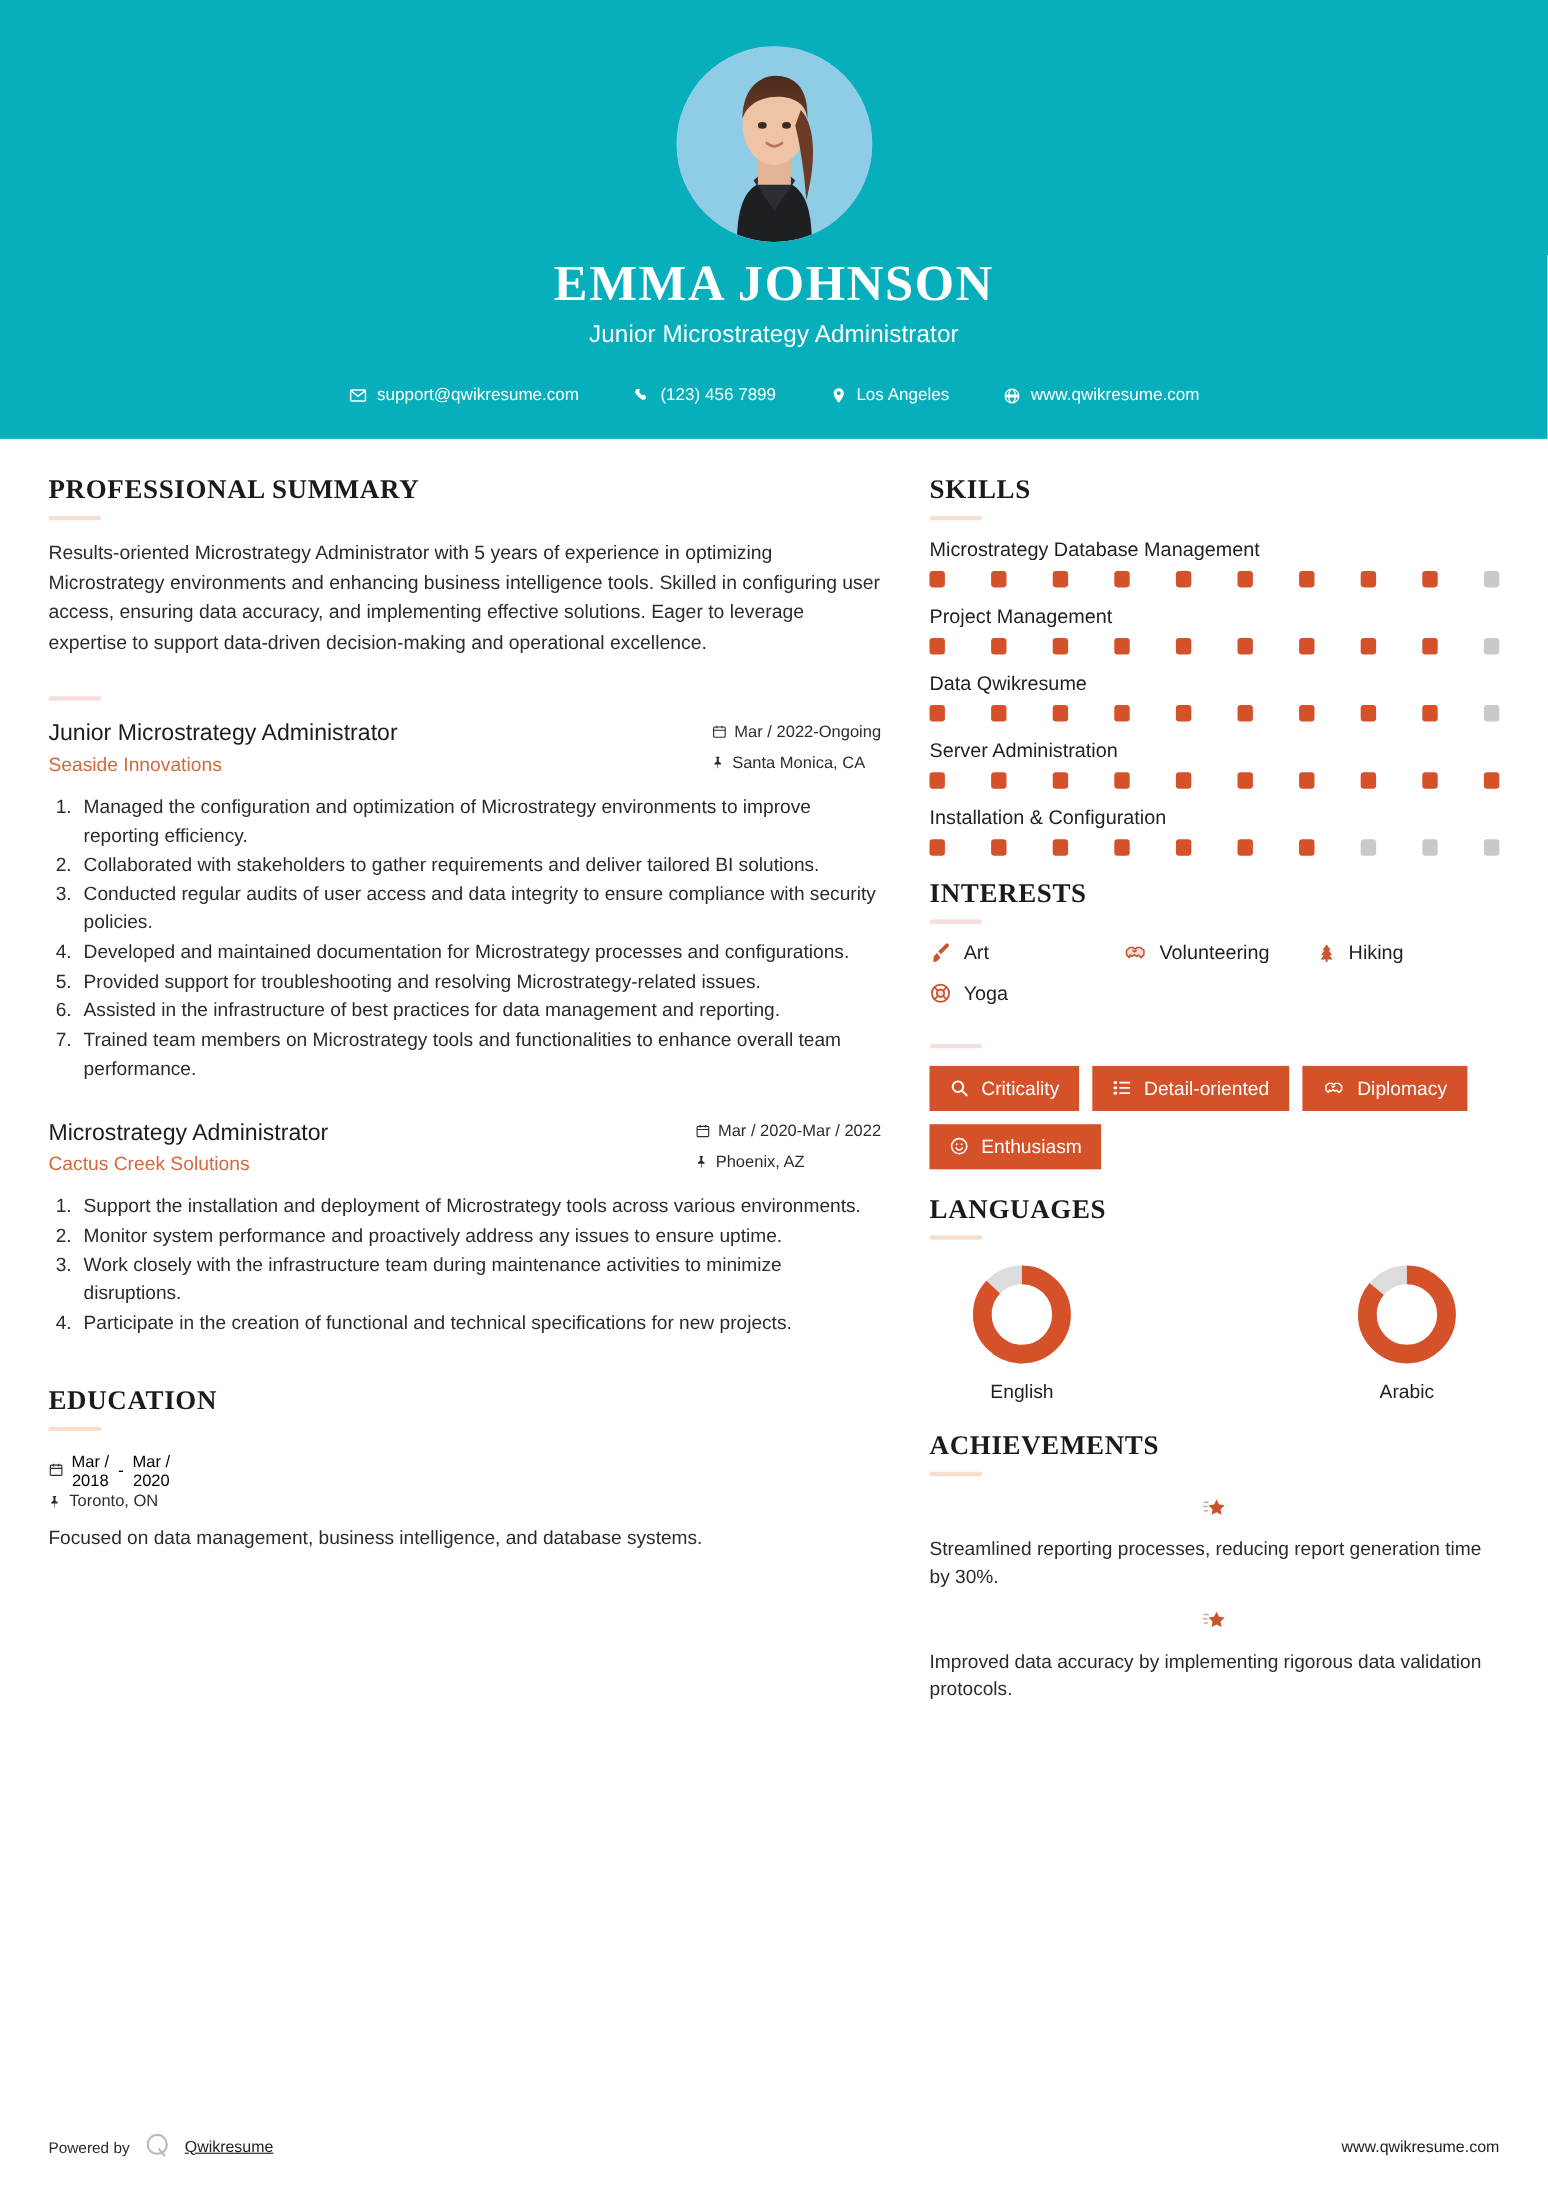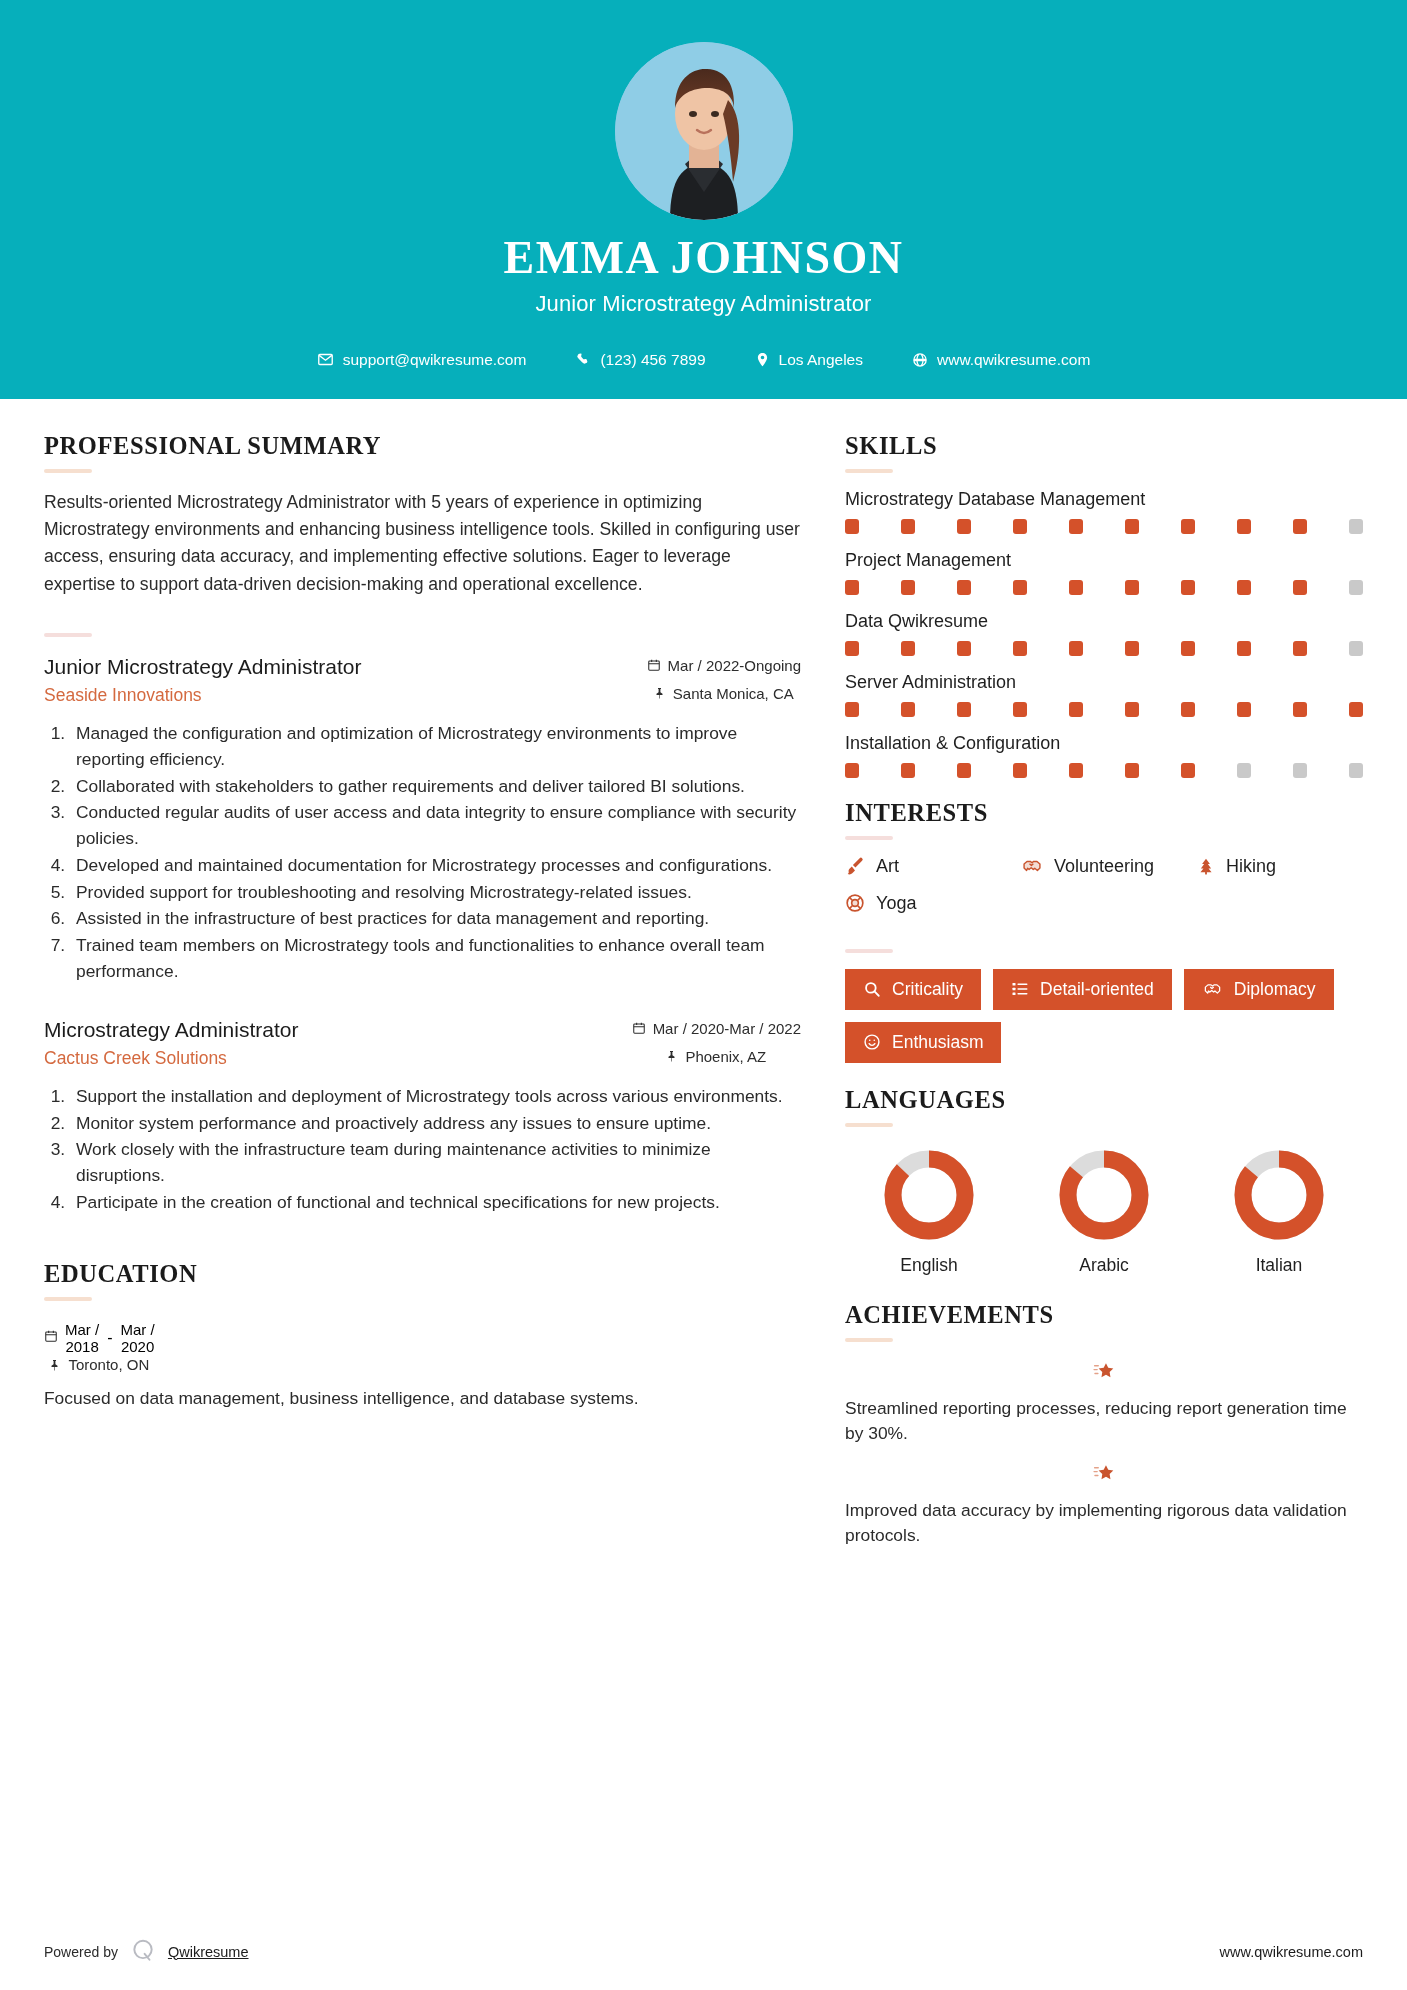--- a/index.html
+++ b/index.html
@@ -121,21 +121,21 @@
     font-weight: 400;
   }
   .entry-org {
     font-size: 17.5px;
     color: #D4693F;
     margin-top: 5px;
   }
   .meta-line {
     display: flex;
     align-items: center;
-    justify-content: center;
+    justify-content: flex-start;
     gap: 7px;
     font-size: 15px;
     color: #2d2d2d;
     white-space: nowrap;
   }
   .meta-line + .meta-line { margin-top: 11px; }
   .meta-line svg { display: block; flex: 0 0 auto; }
   .meta-stack {
     display: flex;
     align-items: center;
@@ -651,27 +651,20 @@
               </svg>
               <div class="lang-label">English</div>
             </div>
             <div class="lang-item">
               <svg width="104" height="104" viewBox="0 0 104 104">
                 <circle cx="52" cy="52" r="36" fill="none" stroke="#DCDCDC" stroke-width="17"></circle>
                 <circle cx="52" cy="52" r="36" fill="none" stroke="#D4512A" stroke-width="17" stroke-dasharray="194.52741711028 226.1946710584651" transform="rotate(-90 52 52)"></circle>
               </svg>
               <div class="lang-label">Arabic</div>
             </div>
-            <div class="lang-item">
-              <svg width="104" height="104" viewBox="0 0 104 104">
-                <circle cx="52" cy="52" r="36" fill="none" stroke="#DCDCDC" stroke-width="17"></circle>
-                <circle cx="52" cy="52" r="36" fill="none" stroke="#D4512A" stroke-width="17" stroke-dasharray="194.52741711028 226.1946710584651" transform="rotate(-90 52 52)"></circle>
-              </svg>
-              <div class="lang-label">Italian</div>
-            </div>
           </div>
       </div>
 
       <div style="height:26px"></div>
 
       <div>
         <div class="sec-title">ACHIEVEMENTS</div>
         <div class="sec-rule"></div>
         <div class="achv-item">
           <span>

